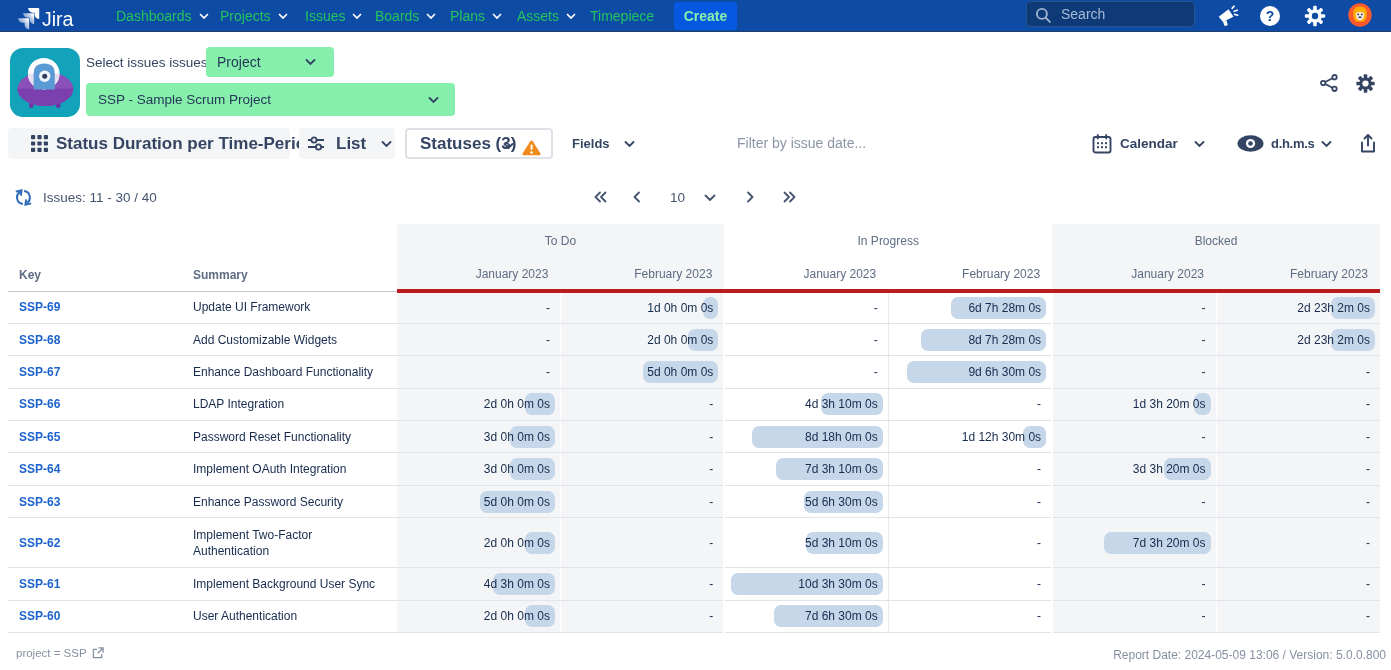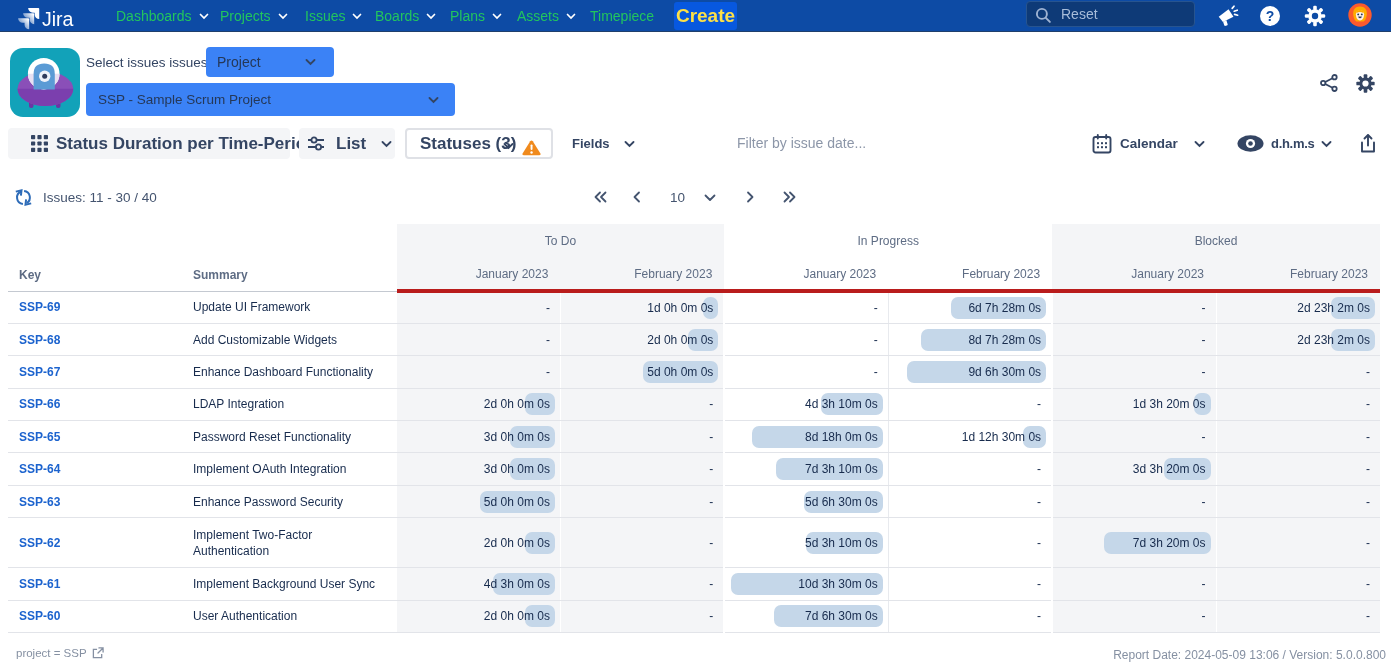--- a/index.html
+++ b/index.html
@@ -2,29 +2,29 @@
 <html><head>
 <meta charset="utf-8">
 <style>
 * { margin:0; padding:0; box-sizing:border-box; }
 html,body { width:1391px; height:670px; background:#fff; font-family:"Liberation Sans",sans-serif; overflow:hidden; }
 body { position:relative; }
 .nav { position:absolute; left:0; top:0; width:1391px; height:32px; background:#0d4ba5; }
 .nav-item { position:absolute; top:0; height:32px; line-height:32px; color:#22c55e; font-size:14px; white-space:nowrap; }
 .nav-item svg { vertical-align:middle; margin-left:7px; margin-top:-2px; }
 .logo { position:absolute; left:18px; top:6px; }
-.create-btn { position:absolute; left:674px; top:2px; width:63px; height:28px; background:#0758e0; border-radius:3px; color:#fde047; font-size:19px; font-weight:700; text-align:center; line-height:28px; }
+.create-btn { position:absolute; left:674px; top:2px; width:63px; height:28px; background:#0758e0; border-radius:3px; color:#86efac; font-size:14px; font-weight:700; text-align:center; line-height:28px; }
 .searchbox { position:absolute; left:1026px; top:1px; width:169px; height:26px; background:#0e3a77; border:1px solid #27548f; border-radius:4px; }
 .searchbox .ph { position:absolute; left:34px; top:4px; font-size:14px; color:#a7bcd9; }
 .nav-ico { position:absolute; top:0; }
 
 .row2 { position:absolute; left:0; top:32px; width:1391px; height:96px; background:#fff; }
 .appicon { position:absolute; left:10px; top:16px; }
 .lbl-select { position:absolute; left:86px; top:23px; font-size:13.5px; color:#344563; }
-.sel { position:absolute; background:#3b82f6; border-radius:4px; color:#253858; }
+.sel { position:absolute; background:#86efac; border-radius:4px; color:#253858; }
 .sel-project { left:206px; top:15px; width:128px; height:30px; font-size:14px; line-height:30px; padding-left:11px; }
 .sel-ssp { left:86px; top:51px; width:369px; height:33px; font-size:13.5px; line-height:33px; padding-left:12px; }
 .sel svg.chev { position:absolute; top:50%; margin-top:-3px; }
 .icons-r2 { position:absolute; top:42px; }
 
 .toolbar { position:absolute; left:0; top:128px; width:1391px; height:32px; }
 .tbtn { position:absolute; top:0; height:31px; background:#f4f5f7; border-radius:4px; color:#344563; font-size:17px; font-weight:600; line-height:31px; white-space:nowrap; }
 .tbtn svg, .tlabel svg { vertical-align:middle; }
 .tlabel { position:absolute; top:0; height:31px; line-height:31px; color:#344563; font-size:13.5px; font-weight:600; white-space:nowrap; }
 
@@ -92,21 +92,21 @@
   <div class="nav-item" style="left:517px">Assets<svg width="10" height="7" viewBox="0 0 10 7">
         <path d="M1.5 1.5 L5 5 L8.5 1.5" stroke="#fff" stroke-width="1.7" fill="none" stroke-linecap="round"></path>
       </svg></div>
   <div class="nav-item" style="left:590px">Timepiece</div>
   <div class="create-btn">Create</div>
   <div class="searchbox">
     <svg style="position:absolute;left:8px;top:5px" width="17" height="17" viewBox="0 0 16 16">
         <circle cx="6.5" cy="6.5" r="4.7" fill="none" stroke="#9fb3d2" stroke-width="1.8"></circle>
         <path d="M10.2 10.2 L14 14" stroke="#9fb3d2" stroke-width="1.8" stroke-linecap="round"></path>
       </svg>
-    <div class="ph">Reset</div>
+    <div class="ph">Search</div>
   </div>
   <svg class="nav-ico" style="left:1216px;top:5px" width="23" height="23" viewBox="0 0 23 23">
     <g transform="rotate(-18 11 12)">
       <path d="M3.2 9.2 L14.8 5.2 L17.2 13.8 L5.6 15.6 Z" fill="#fff"></path>
       <path d="M5.8 15.4 L9.4 14.9 L9.4 19 Q9.4 20 8.4 20 L7 20 Q5.8 20 5.8 18.8 Z" fill="#fff"></path>
     </g>
     <g stroke="#fff" stroke-width="1.7" stroke-linecap="round">
       <path d="M16.2 3.4 L18.0 1.2"></path>
       <path d="M18.2 6.2 L21.2 5.2"></path>
       <path d="M18.6 9.4 L21.6 10.2"></path>

